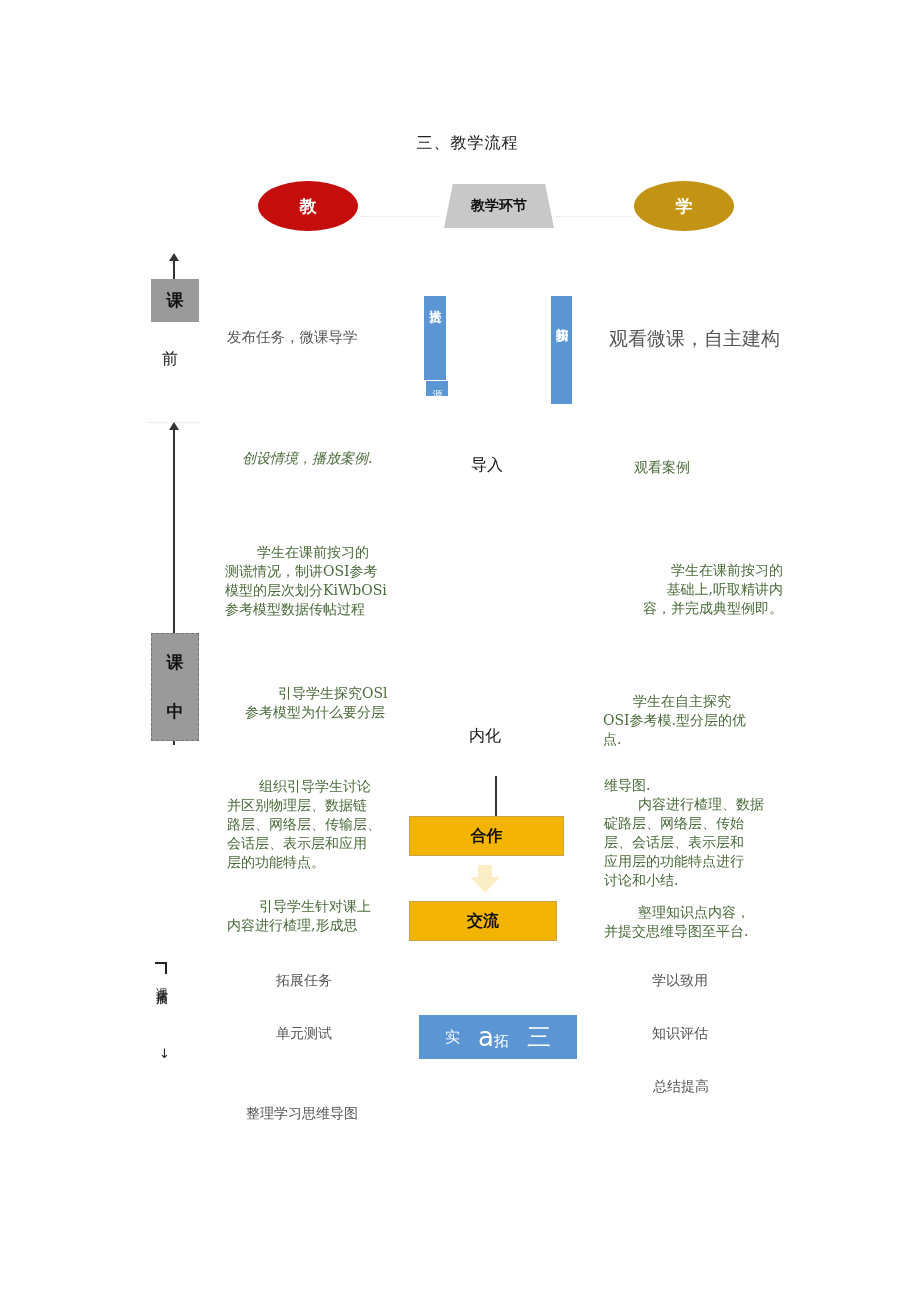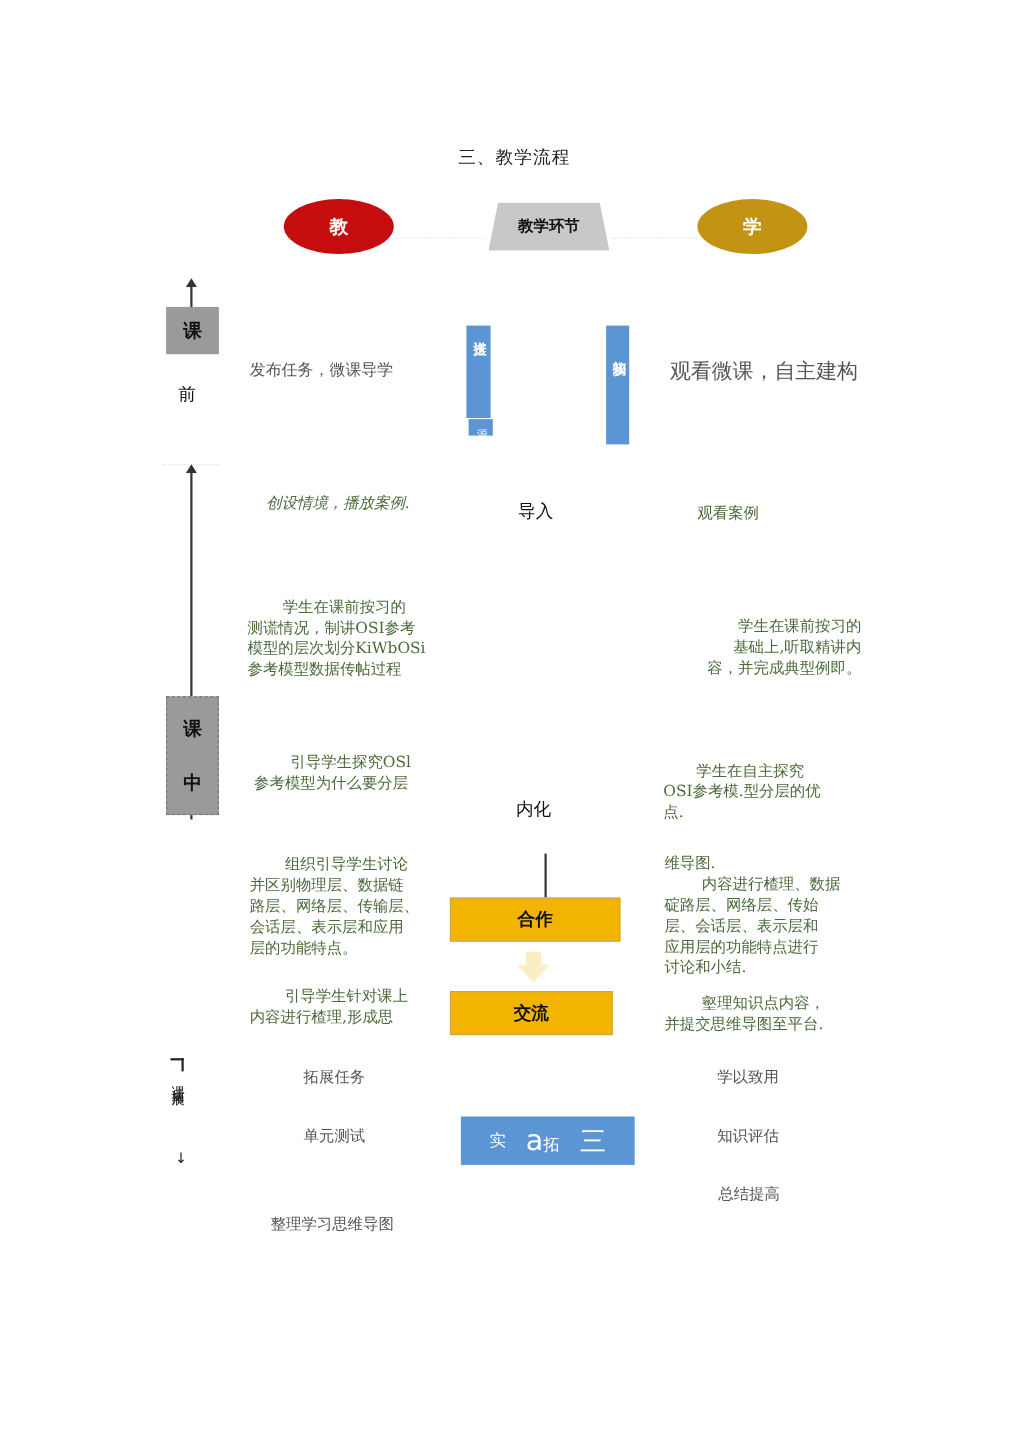--- a/index.html
+++ b/index.html
@@ -85,21 +85,21 @@
   <div>测谎情况，制讲OSI参考</div>
   <div>模型的层次划分KiWbOSi</div>
   <div>参考模型数据传帖过程</div>
 </div>
 <div class="abs txt" style="left:603px; top:561px; width:180px;text-align:right;">
   <div style="padding-left:30px;">学生在课前按习的</div>
   <div>基础上,听取精讲内</div>
   <div>容，并完成典型例即。</div>
 </div>
 
-<div class="abs txt" style="left:231px; top:684px; width:180px;">
+<div class="abs txt" style="left:245px; top:684px; width:180px;">
   <div style="padding-left:33px;">引导学生探究OSl</div>
   <div>参考模型为什么要分层</div>
 </div>
 <div class="abs sans-black" style="left:469px; top:726px;">内化</div>
 <div class="abs txt" style="left:603px; top:692px; width:180px;">
   <div style="padding-left:30px;">学生在自主探究</div>
   <div>OSI参考模.型分层的优</div>
   <div>点.</div>
 </div>
 

